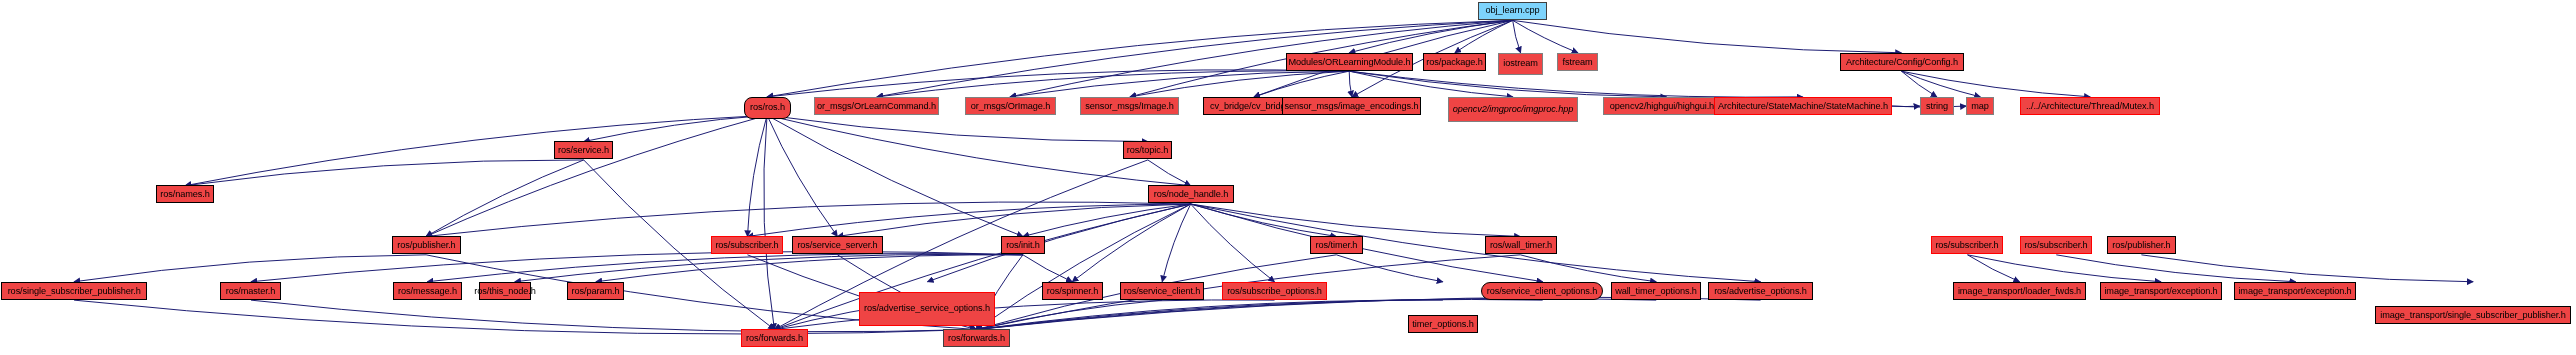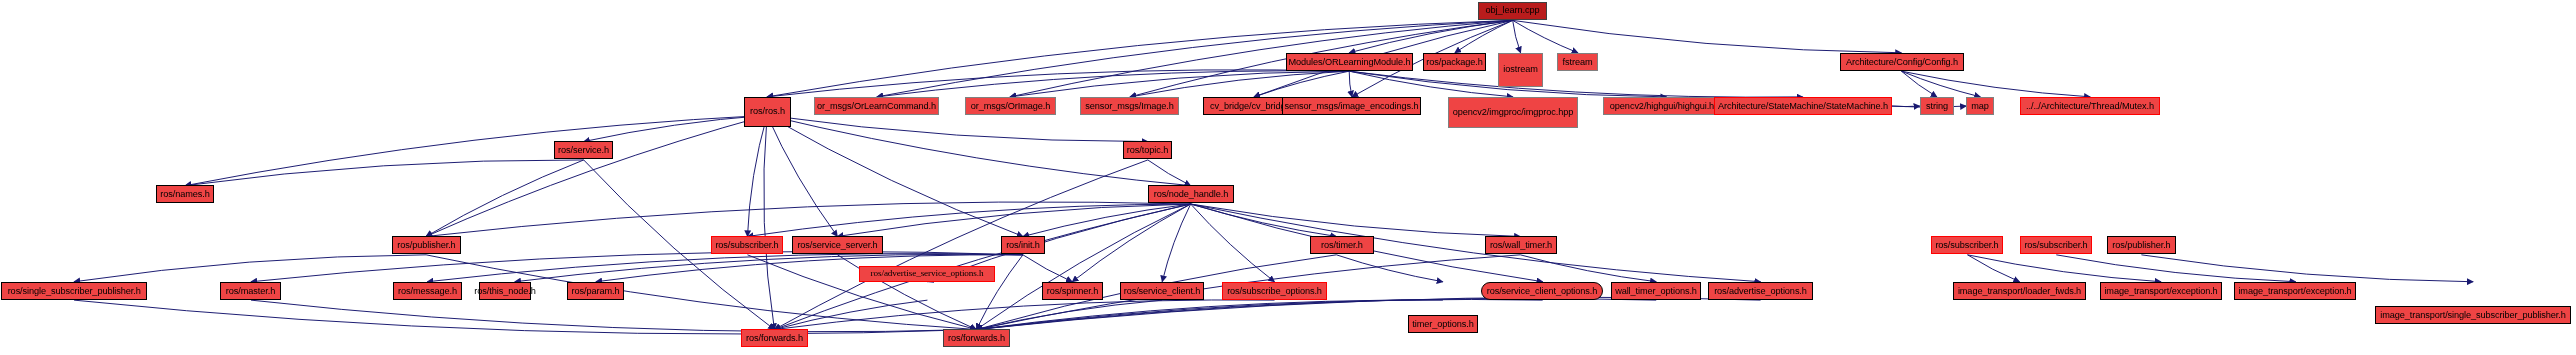--- a/index.html
+++ b/index.html
@@ -49,21 +49,21 @@
     padding: 0 3.7px;
   }
   .node.black {
     border: 1.2px solid #000000;
   }
   .node.red {
     border: 1.2px solid #ff0000;
   }
   .node.gray {
     border: 1.2px solid #404040;
-    background: #b91c1c;
+    background: #7dd3fc;
   }
   .node.dkgray {
     border: 1.2px solid #404040;
   }
 </style>
 </head>
 <body>
 
 <div id="graph-root">
   <svg id="edge-layer" viewBox="0 0 4208 581" width="2576" height="356" xmlns="http://www.w3.org/2000/svg">
@@ -152,54 +152,54 @@
         <path d="M 2357 490 Q 1973.12 487.33 1595 538" fill="none" stroke="#191970" stroke-width="1.6" marker-end="url(#arrow)"></path>
         <path d="M 2520 490 Q 2054.62 481.625 1595 538" fill="none" stroke="#191970" stroke-width="1.6" marker-end="url(#arrow)"></path>
         <path d="M 2705.5 490 Q 2147.37 475.1325 1595 538" fill="none" stroke="#191970" stroke-width="1.6" marker-end="url(#arrow)"></path>
         <path d="M 2876 490 Q 2232.62 469.165 1595 538" fill="none" stroke="#191970" stroke-width="1.6" marker-end="url(#arrow)"></path>
       </g>
   </svg>
   <div id="node-layer">
       <div class="node gray" title="obj_learn.cpp" style="left: 1478px; top: 1.8px; width: 69px; height: 18.4px;">obj_learn.cpp</div>
       <div class="node black" title="Modules/ORLearningModule.h" style="left: 1286px; top: 53px; width: 127px; height: 18.4px;">Modules/ORLearningModule.h</div>
       <div class="node black" title="ros/package.h" style="left: 1423px; top: 53px; width: 63px; height: 18.4px;">ros/package.h</div>
-      <div class="node" title="iostream" style="left: 1498px; top: 53px; width: 45px; height: 34px;">iostream</div>
+      <div class="node" title="iostream" style="left: 1498px; top: 53px; width: 45px; height: 22px;">iostream</div>
       <div class="node" title="fstream" style="left: 1557px; top: 53px; width: 41px; height: 18.4px;">fstream</div>
       <div class="node black" title="Architecture/Config/Config.h" style="left: 1840px; top: 53px; width: 124px; height: 18.4px;">Architecture/Config/Config.h</div>
-      <div class="node black" title="ros/ros.h" style="left: 744px; top: 97px; width: 47px; height: 30px;">ros/ros.h</div>
+      <div class="node black" title="ros/ros.h" style="left: 744px; top: 97px; width: 47px; height: 22px; border-radius: 8px;">ros/ros.h</div>
       <div class="node" title="or_msgs/OrLearnCommand.h" style="left: 814px; top: 97px; width: 125px; height: 18.4px;">or_msgs/OrLearnCommand.h</div>
       <div class="node" title="or_msgs/OrImage.h" style="left: 965px; top: 97px; width: 91px; height: 18.4px;">or_msgs/OrImage.h</div>
       <div class="node" title="sensor_msgs/Image.h" style="left: 1080px; top: 97px; width: 99px; height: 18.4px;">sensor_msgs/Image.h</div>
       <div class="node black" title="cv_bridge/cv_bridge.h" style="left: 1203px; top: 97px; width: 102px; height: 18.4px;">cv_bridge/cv_bridge.h</div>
       <div class="node black" title="sensor_msgs/image_encodings.h" style="left: 1282px; top: 97px; width: 139px; height: 18.4px;">sensor_msgs/image_encodings.h</div>
-      <div class="node" title="opencv2/imgproc/imgproc.hpp" style="left: 1448px; top: 97px; width: 130px; height: 31px;">opencv2/imgproc/imgproc.hpp</div>
+      <div class="node" title="opencv2/imgproc/imgproc.hpp" style="left: 1448px; top: 97px; width: 130px; height: 25px; font-style: italic;">opencv2/imgproc/imgproc.hpp</div>
       <div class="node" title="opencv2/highgui/highgui.hpp" style="left: 1603px; top: 97px; width: 128px; height: 18.4px;">opencv2/highgui/highgui.hpp</div>
       <div class="node red" title="Architecture/StateMachine/StateMachine.h" style="left: 1714px; top: 97px; width: 178px; height: 18.4px;">Architecture/StateMachine/StateMachine.h</div>
       <div class="node" title="string" style="left: 1920px; top: 97px; width: 34px; height: 18.4px;">string</div>
       <div class="node" title="map" style="left: 1966px; top: 97px; width: 28px; height: 18.4px;">map</div>
       <div class="node red" title="../../Architecture/Thread/Mutex.h" style="left: 2020px; top: 97px; width: 140px; height: 18.4px;">../../Architecture/Thread/Mutex.h</div>
       <div class="node black" title="ros/service.h" style="left: 554px; top: 141px; width: 59px; height: 18.4px;">ros/service.h</div>
       <div class="node black" title="ros/topic.h" style="left: 1123px; top: 141px; width: 49px; height: 18.4px;">ros/topic.h</div>
       <div class="node black" title="ros/names.h" style="left: 156px; top: 185px; width: 58px; height: 18.4px;">ros/names.h</div>
       <div class="node black" title="ros/node_handle.h" style="left: 1148px; top: 185px; width: 86px; height: 18.4px;">ros/node_handle.h</div>
       <div class="node black" title="ros/publisher.h" style="left: 392px; top: 236px; width: 69px; height: 18.4px;">ros/publisher.h</div>
       <div class="node red" title="ros/subscriber.h" style="left: 711px; top: 236px; width: 72px; height: 18.4px;">ros/subscriber.h</div>
       <div class="node black" title="ros/service_server.h" style="left: 792px; top: 236px; width: 91px; height: 18.4px;">ros/service_server.h</div>
       <div class="node black" title="ros/init.h" style="left: 1001px; top: 236px; width: 44px; height: 18.4px;">ros/init.h</div>
-      <div class="node black" title="ros/timer.h" style="left: 1310px; top: 236px; width: 64px; height: 18.4px;">ros/timer.h</div>
+      <div class="node black" title="ros/timer.h" style="left: 1310px; top: 236px; width: 53px; height: 18.4px;">ros/timer.h</div>
       <div class="node black" title="ros/wall_timer.h" style="left: 1485px; top: 236px; width: 72px; height: 18.4px;">ros/wall_timer.h</div>
       <div class="node red" title="ros/subscriber.h" style="left: 1931px; top: 236px; width: 72px; height: 18.4px;">ros/subscriber.h</div>
       <div class="node red" title="ros/subscriber.h" style="left: 2020px; top: 236px; width: 72px; height: 18.4px;">ros/subscriber.h</div>
       <div class="node black" title="ros/publisher.h" style="left: 2107px; top: 236px; width: 69px; height: 18.4px;">ros/publisher.h</div>
       <div class="node black" title="ros/single_subscriber_publisher.h" style="left: 1.2px; top: 282px; width: 146px; height: 18.4px;">ros/single_subscriber_publisher.h</div>
       <div class="node black" title="ros/master.h" style="left: 220px; top: 282px; width: 61px; height: 18.4px;">ros/master.h</div>
       <div class="node black" title="ros/message.h" style="left: 393px; top: 282px; width: 69px; height: 18.4px;">ros/message.h</div>
       <div class="node black" title="ros/this_node.h" style="left: 479px; top: 282px; width: 52px; height: 18.4px;">ros/this_node.h</div>
       <div class="node black" title="ros/param.h" style="left: 567px; top: 282px; width: 57px; height: 18.4px;">ros/param.h</div>
-      <div class="node red" title="ros/advertise_service_options.h" style="left: 859px; top: 266px; width: 136px; height: 16px; font-family: Liberation Serif, serif;">ros/advertise_service_options.h</div>
+      <div class="node red" title="ros/advertise_service_options.h" style="left: 859px; top: 292px; width: 136px; height: 34px;">ros/advertise_service_options.h</div>
       <div class="node black" title="ros/spinner.h" style="left: 1042px; top: 282px; width: 61px; height: 18.4px;">ros/spinner.h</div>
       <div class="node black" title="ros/service_client.h" style="left: 1120px; top: 282px; width: 84px; height: 18.4px;">ros/service_client.h</div>
       <div class="node red" title="ros/subscribe_options.h" style="left: 1222px; top: 282px; width: 105px; height: 18.4px; text-align: right;">ros/subscribe_options.h</div>
       <div class="node black" title="timer_options.h" style="left: 1408px; top: 282px; width: 70px; height: 18.4px; margin-top: 33px;">timer_options.h</div>
       <div class="node black" title="ros/service_client_options.h" style="left: 1481px; top: 282px; width: 122px; height: 18.4px; border-radius: 9px;">ros/service_client_options.h</div>
       <div class="node black" title="wall_timer_options.h" style="left: 1611px; top: 282px; width: 90px; height: 18.4px;">wall_timer_options.h</div>
       <div class="node black" title="ros/advertise_options.h" style="left: 1708px; top: 282px; width: 105px; height: 18.4px;">ros/advertise_options.h</div>
       <div class="node black" title="image_transport/loader_fwds.h" style="left: 1953px; top: 282px; width: 133px; height: 18.4px;">image_transport/loader_fwds.h</div>
       <div class="node black" title="image_transport/exception.h" style="left: 2100px; top: 282px; width: 122px; height: 18.4px;">image_transport/exception.h</div>
       <div class="node black" title="image_transport/exception.h" style="left: 2234px; top: 282px; width: 122px; height: 18.4px;">image_transport/exception.h</div>

